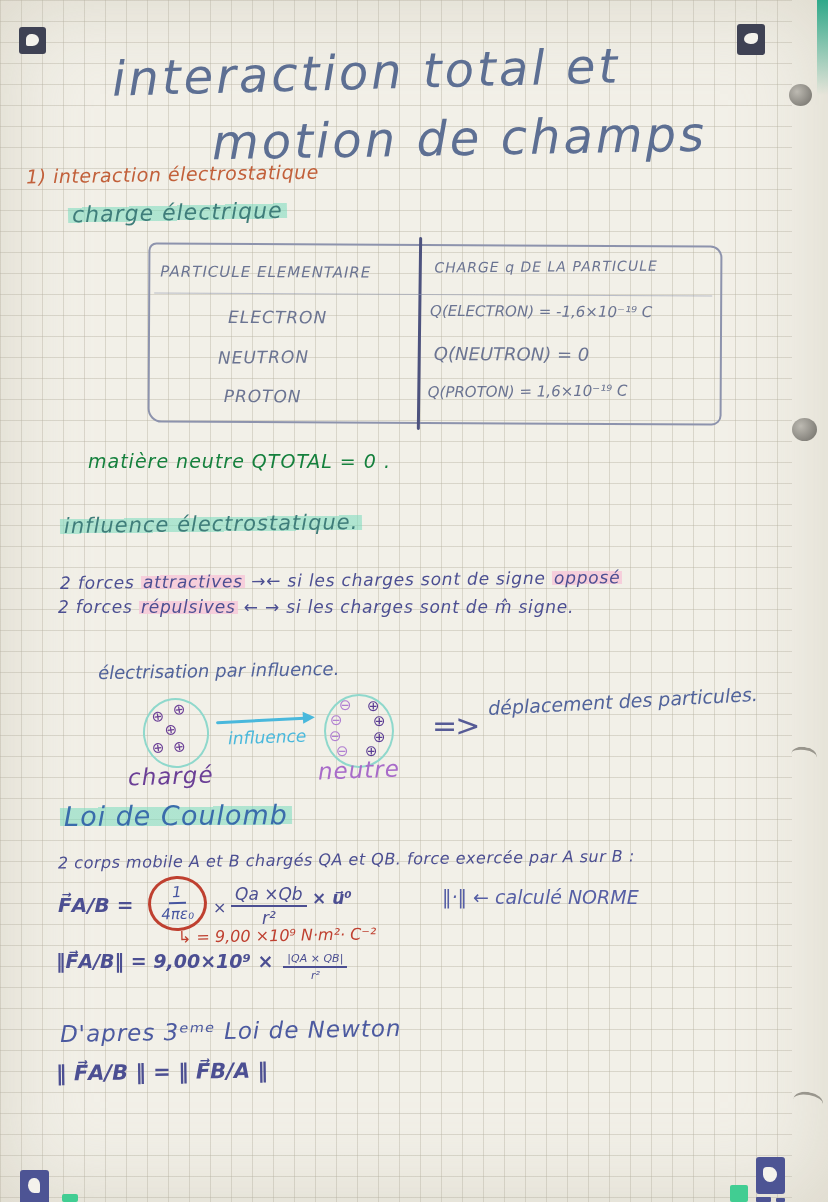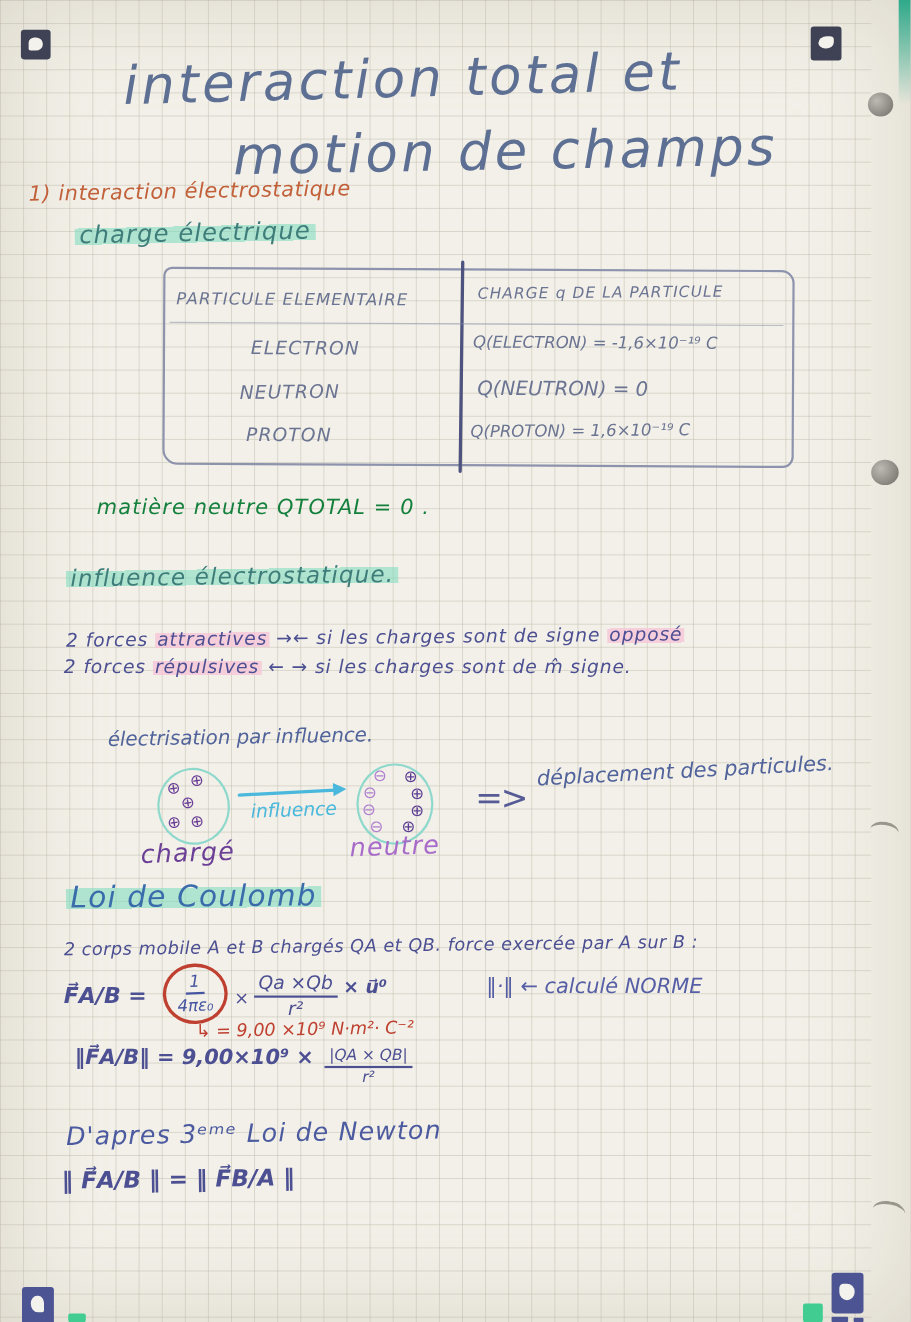--- a/index.html
+++ b/index.html
@@ -211,23 +211,23 @@
   <div style="position:absolute;left:231px;top:884px;">
     <span class="frac" style="color:#4c4f92;font-size:17px;">
       <span class="num">Qa ×Qb</span>
       <span class="den">r²</span>
     </span>
   </div>
   <div class="txt" style="left:312px;top:888px;font-size:17px;font-weight:bold;">× u⃗⁰</div>
   <div class="txt" style="left:442px;top:886px;font-size:19px;color:#565fa5;">‖·‖ ← calculé NORME</div>
   <div class="txt" style="left:178px;top:926px;font-size:16px;color:#bf4030;transform:rotate(-1deg);">↳ = 9,00 ×10⁹ N·m²· C⁻²</div>
 
-  <div style="position:absolute;left:56px;top:950px;display:flex;align-items:flex-start;gap:10px;margin-left:12px;">
+  <div style="position:absolute;left:56px;top:950px;display:flex;align-items:flex-start;gap:10px;">
     <span class="txt" style="position:static;font-size:19px;font-weight:bold;">‖F⃗A/B‖ = 9,00×10⁹  ×</span>
-    <span class="frac" style="color:#4c4f92;font-size:14px;margin-top:2px;font-style:italic;">
+    <span class="frac" style="color:#4c4f92;font-size:11px;margin-top:2px;font-style:italic;">
       <span class="num">|QA × QB|</span>
       <span class="den">r²</span>
     </span>
   </div>
 
   <div class="txt" style="left:60px;top:1018px;font-size:23px;color:#4c5aa0;transform:rotate(-1deg);letter-spacing:1px;">D'apres 3ᵉᵐᵉ Loi de Newton</div>
   <div class="txt" style="left:56px;top:1060px;font-size:21px;font-weight:bold;transform:rotate(-0.8deg);">‖ F⃗A/B ‖ = ‖ F⃗B/A ‖</div>
 </div>
 
 </body></html>

